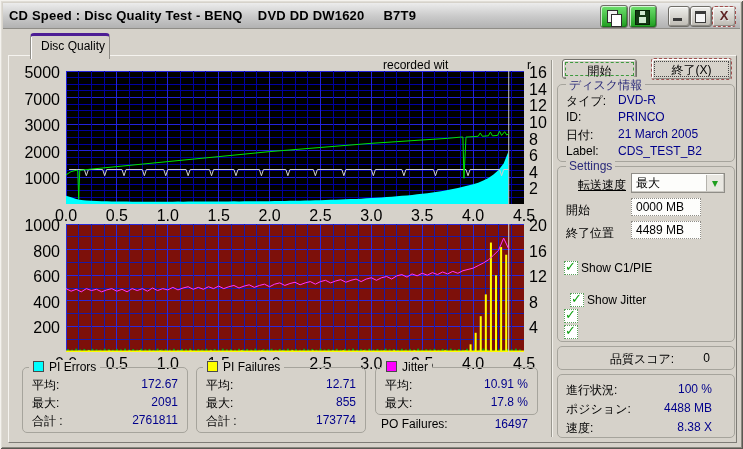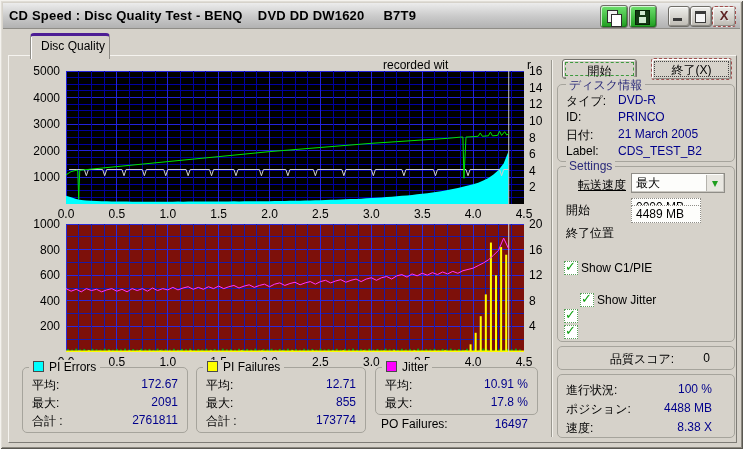--- a/index.html
+++ b/index.html
@@ -27,21 +27,21 @@
   #close-btn{border:1px dashed #a24d4d;}
   
   #tab{left:30px;top:33px;width:78px;height:23px;background:#D6D2CA;border:1px solid #8f8d87;border-bottom:none;
        border-radius:4px 4px 0 0;border-top:3px solid #4c1d95;box-shadow:inset 1px 0 0 #fff;}
   #tab-label{left:10px;top:3px;}
   #tab-page{left:8px;top:55px;width:727px;height:386px;border-top:1px solid #f5f3ef;border-left:1px solid #f5f3ef;
        border-right:1px solid #7e7c76;border-bottom:1px solid #7e7c76;background:#D6D2CA;}
   #panel-divider{left:551px;top:60px;width:0;height:377px;border-left:1px solid #9a9890;border-right:1px solid #f2f0ea;}
   
   .plot{position:absolute;}
-  .tick{position:absolute;font-size:12px;color:#000;}
+  .tick{position:absolute;font-size:16px;color:#000;}
   .tick.l{text-align:right;}
   #recorded-label{left:383px;top:58px;}
   #r-label{left:527px;top:58px;}
   
   .btn{position:absolute;background:#D6D2CA;border:1px solid #73716b;border-radius:3px;text-align:center;
        box-shadow:inset 1px 1px 0 #fff, inset -1px -1px 0 #8f8d87;font-size:12px;}
   #start-btn{outline:1px dashed #3d9a3d;outline-offset:-4px;padding-top:3px;}
   #exit-btn{border:1px dashed #a05050;outline:1px dotted #444;outline-offset:-4px;padding-top:3px;}
   .groupbox{position:absolute;border:1px solid #a6a49c;border-radius:5px;}
   .grouplabel{position:absolute;top:-8px;left:8px;background:#D6D2CA;padding:0 3px;color:#2a2a7a;}
@@ -411,21 +411,21 @@
     <rect x="423.9222222222223" y="18.560000000000002" width="2" height="109.44" fill="#FFFF00"></rect>
     <rect x="429.0111111111112" y="51.2" width="2" height="76.8" fill="#FFFF00"></rect>
     <rect x="434.1" y="23.040000000000006" width="2" height="104.96" fill="#FFFF00"></rect>
     <rect x="439.1888888888889" y="30.72" width="2" height="97.28" fill="#FFFF00"></rect>
     <path d="M0,128 L0,126.464 L458,126.464 L458,128 Z" fill="#FFFF00" stroke="none"></path>
     <polyline points="442.7333333333333,128 442.7333333333333,0" fill="none" stroke="#D8D8D8" stroke-width="1"></polyline>
     <polyline points="0,64.64 5.0888888888888895,67.2 10.177777777777779,65.28 15.26666666666667,67.84 20.355555555555558,64.64 25.444444444444443,66.56 30.53333333333334,65.28 35.62222222222222,67.84 40.711111111111116,65.92 45.800000000000004,64.64 50.888888888888886,67.2 55.97777777777778,65.28 61.06666666666668,67.84 66.15555555555557,64.64 71.24444444444444,66.56 76.33333333333333,64.64 81.42222222222223,67.2 86.51111111111112,64 91.60000000000001,66.56 96.6888888888889,64.64 101.77777777777777,65.92 106.86666666666667,63.36 111.95555555555556,65.92 117.04444444444447,64 122.13333333333335,62.72 127.22222222222223,65.28 132.31111111111113,63.36 137.40000000000003,65.28 142.48888888888888,62.72 147.57777777777778,64.64 152.66666666666666,62.08 157.75555555555556,64.64 162.84444444444446,62.72 167.93333333333334,61.44 173.02222222222224,64 178.11111111111111,62.08 183.20000000000002,60.8 188.28888888888892,63.36 193.3777777777778,61.44 198.46666666666667,60.16 203.55555555555554,62.72 208.64444444444447,60.16 213.73333333333335,58.879999999999995 218.8222222222222,61.44 223.91111111111113,59.52000000000001 229,58.239999999999995 234.08888888888893,60.8 239.1777777777778,58.879999999999995 244.2666666666667,57.599999999999994 249.35555555555558,60.16 254.44444444444446,57.599999999999994 259.53333333333336,56.32000000000001 264.62222222222226,58.879999999999995 269.71111111111117,56.96000000000001 274.80000000000007,55.67999999999999 279.8888888888889,58.239999999999995 284.97777777777776,56.32000000000001 290.06666666666666,55.03999999999999 295.15555555555557,57.599999999999994 300.24444444444447,55.03999999999999 305.3333333333333,53.760000000000005 310.4222222222222,56.32000000000001 315.5111111111111,53.760000000000005 320.6,52.47999999999999 325.6888888888889,55.03999999999999 330.77777777777777,51.84 335.8666666666667,50.56 340.9555555555556,53.120000000000005 346.0444444444445,49.92 351.1333333333334,51.84 356.22222222222223,49.28 361.31111111111113,51.2 366.40000000000003,48.64 371.48888888888894,50.56 376.57777777777784,48 381.6666666666667,49.92 386.7555555555556,47.36 391.8444444444445,49.28 396.93333333333334,46.72 402.02222222222224,45.44 407.1111111111111,44.16 412.19999999999993,41.599999999999994 417.28888888888895,39.03999999999999 422.3777777777778,35.84 427.4666666666667,31.36 432.55555555555554,26.239999999999995 437.6444444444444,14.079999999999998 442.7333333333334,24.959999999999994" fill="none" stroke="#FF35FF" stroke-width="1"></polyline>
   </svg>
 <div id="tick-host">
     <div class="tick l" style="left: 20px; top: 64px; width: 40px;">5000</div>
-    <div class="tick l" style="left: 20px; top: 90.6px; width: 40px;">4000</div>
+    <div class="tick l" style="left: 20px; top: 90.6px; width: 40px;">7000</div>
     <div class="tick l" style="left: 20px; top: 117.2px; width: 40px;">3000</div>
     <div class="tick l" style="left: 20px; top: 143.8px; width: 40px;">2000</div>
     <div class="tick l" style="left: 20px; top: 170.4px; width: 40px;">1000</div>
     <div class="tick " style="left: 529px; top: 64px; width: 28px;">16</div>
     <div class="tick " style="left: 529px; top: 80.625px; width: 28px;">14</div>
     <div class="tick " style="left: 529px; top: 97.25px; width: 28px;">12</div>
     <div class="tick " style="left: 529px; top: 113.875px; width: 28px;">10</div>
     <div class="tick " style="left: 529px; top: 130.5px; width: 28px;">8</div>
     <div class="tick " style="left: 529px; top: 147.125px; width: 28px;">6</div>
     <div class="tick " style="left: 529px; top: 163.75px; width: 28px;">4</div>
@@ -480,26 +480,26 @@
 <div class="groupbox" style="left:557px;top:166px;width:176px;height:174px;">
   <span class="grouplabel">Settings</span>
   <span class="flabel" style="left:20px;top:10px;text-decoration:underline;">転送速度</span>
   <div class="select" style="left:73px;top:6px;width:84px;height:16px;">
     <span>最大</span>
     <span class="arrow">▾</span>
   </div>
   <span class="flabel" style="left:8px;top:35px;">開始</span>
   <div class="field" style="left:73px;top:31px;width:60px;height:14px;">0000 MB</div>
   <span class="flabel" style="left:8px;top:58px;">終了位置</span>
-  <div class="field" style="left:73px;top:38px;width:60px;height:14px;">4489 MB</div>
+  <div class="field" style="left:73px;top:54px;width:60px;height:14px;">4489 MB</div>
   <div class="cb checked" style="left:6px;top:94px;width:160px;">
     <span class="box"></span>
       <span class="cbl">Show C1/PIE</span>
   </div>
-  <div class="cb checked" style="left:22px;top:126px;width:160px;">
+  <div class="cb checked" style="left:12px;top:126px;width:160px;">
     <span class="box"></span>
       <span class="cbl">Show Jitter</span>
   </div>
   <div class="cb checked" style="left:6px;top:142px;width:160px;">
     <span class="box"></span>
   </div>
   <div class="cb checked" style="left:6px;top:158px;width:160px;">
     <span class="box"></span>
   </div>
 </div>

